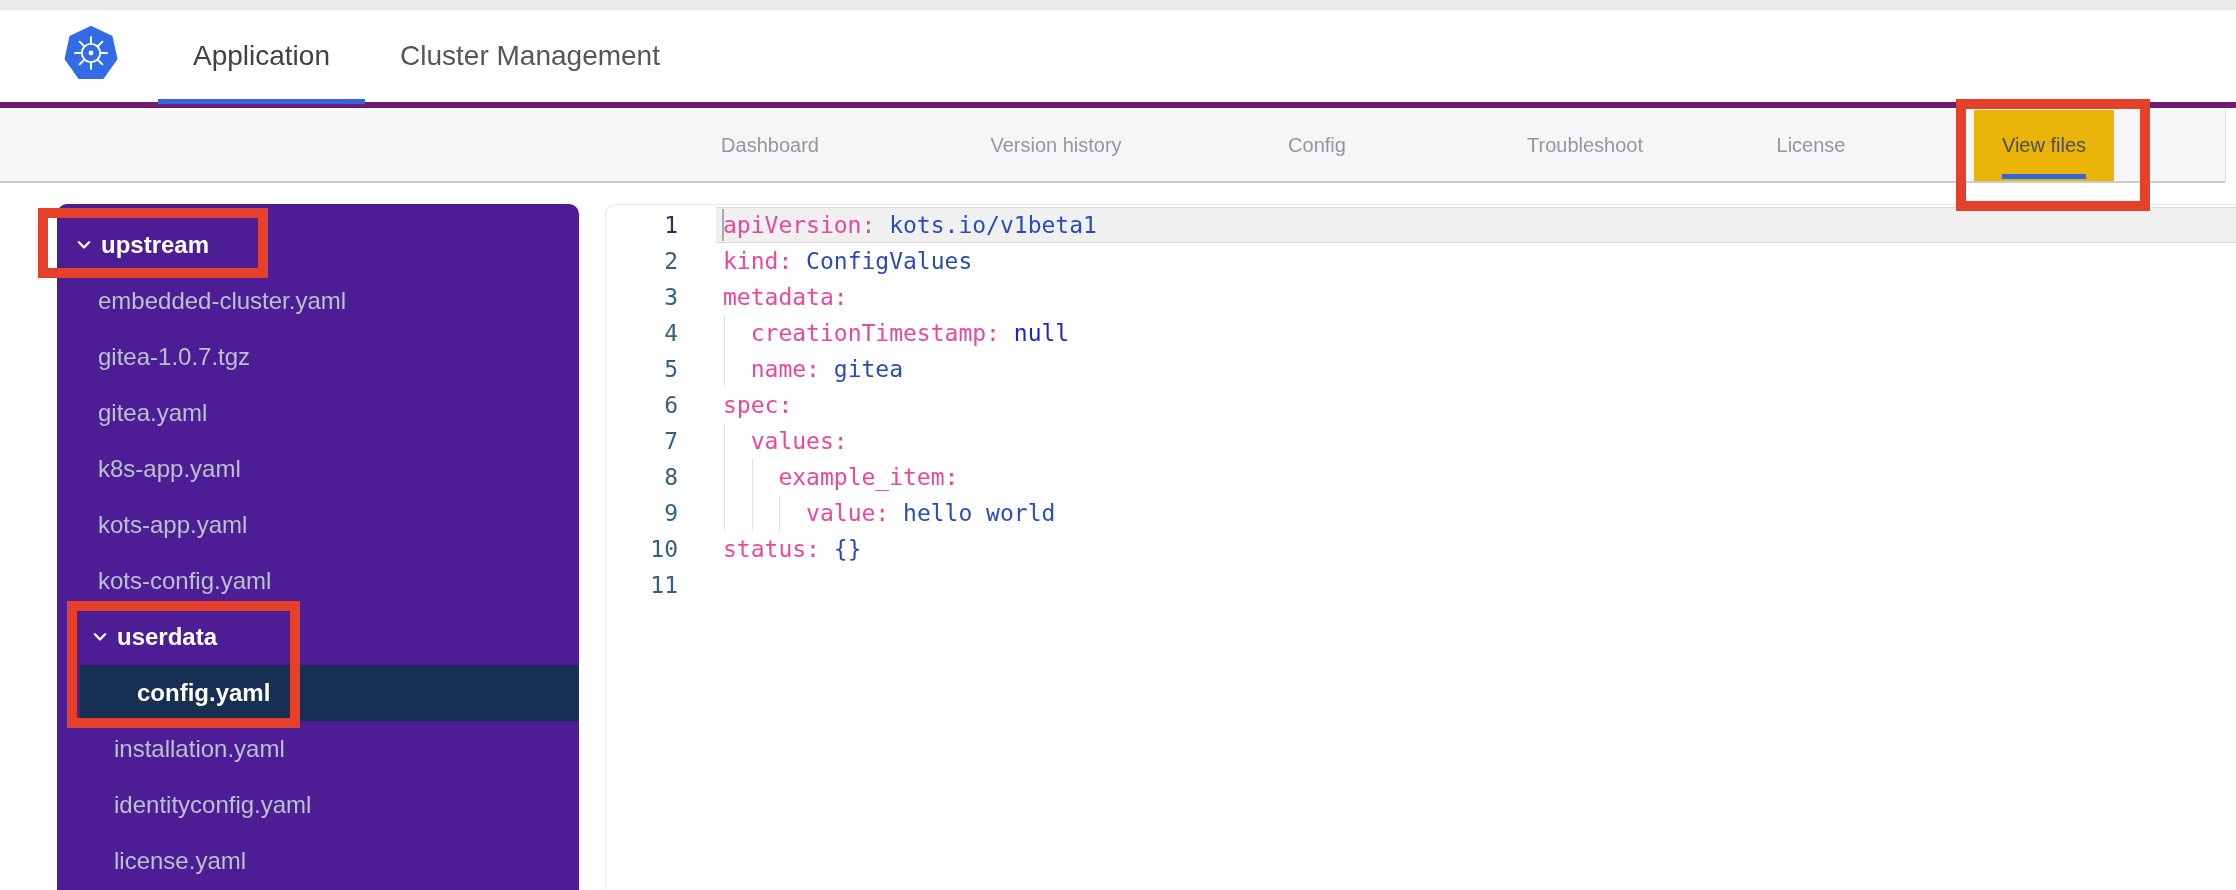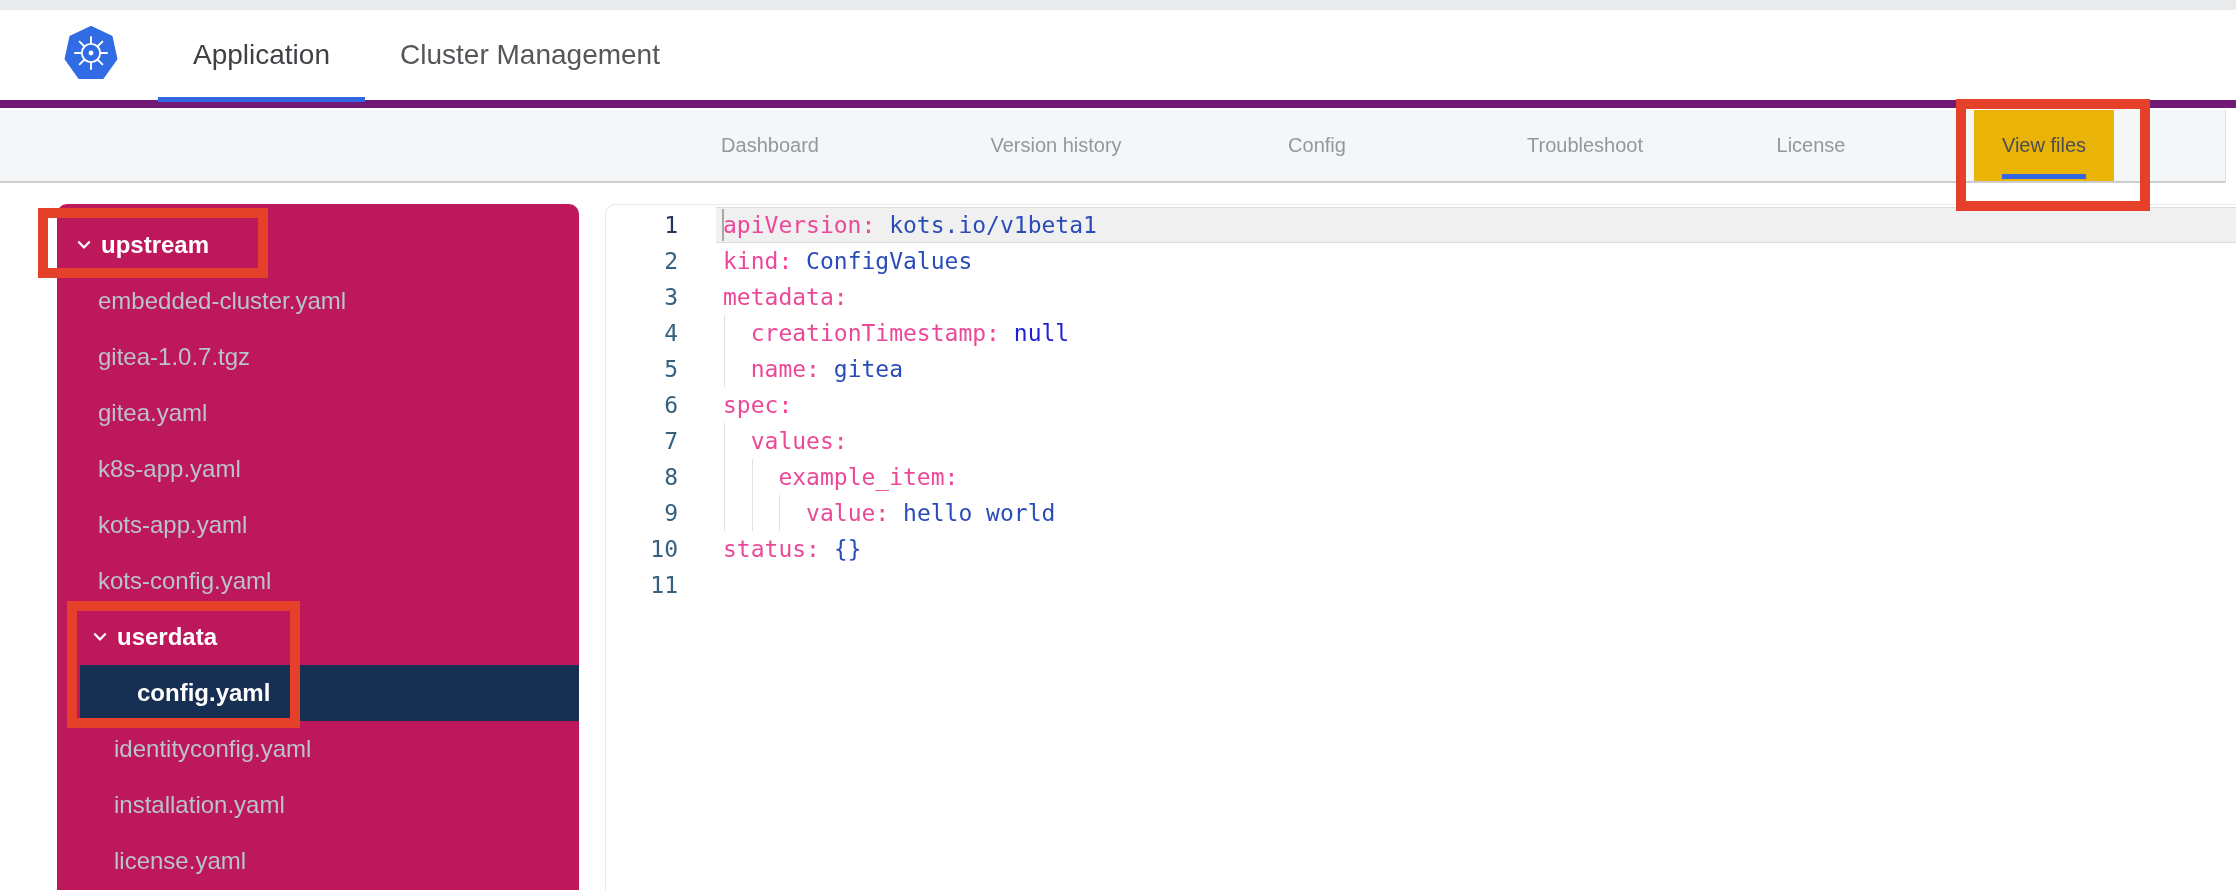--- a/index.html
+++ b/index.html
@@ -5,21 +5,21 @@
   * { margin:0; padding:0; box-sizing:border-box; }
   html,body { width:2236px; height:890px; overflow:hidden; background:#fff;
               font-family:"Liberation Sans", sans-serif; }
   body { position:relative; }
 
   
   .top-strip { position:absolute; top:0; left:0; right:0; height:10px; background:#e9eaec; }
 
   
   .app-header { position:absolute; top:10px; left:0; right:0; height:98px;
-                background:#fff; border-bottom:8px solid #701a75; }
+                background:#fff; border-bottom:6px solid #701a75; }
   .k8s-logo { position:absolute; left:64px; top:16px; width:54px; height:54px; }
   .header-tab { position:absolute; top:0; height:100%; display:flex;
                 align-items:center; justify-content:center;
                 font-size:28px; color:#54565a; cursor:pointer; }
   .header-tab.active { color:#3f4145; }
   .header-tab.active::after { content:""; position:absolute; bottom:-2px; left:0;
                 right:0; height:5px; background:#3367e1; }
 
   
   .subnav { position:absolute; top:110px; left:0; right:0; height:73px;
@@ -28,21 +28,21 @@
                  display:flex; align-items:center; padding:0 28px;
                  font-size:20px; color:#94979b; cursor:pointer; white-space:nowrap; }
   .subnav-item.active { color:#4b4e53; background:#eab308; }
   .subnav-item.active::after { content:""; position:absolute; bottom:2px; left:28px;
                  right:28px; height:5px; background:#3367e1; }
   .scroll-gutter { position:absolute; top:110px; right:0; width:11px; height:73px;
                  background:#fff; border-left:1px solid #dcdde0; }
 
   
   .sidebar { position:absolute; left:57px; top:204px; width:522px; bottom:0;
-             background:#be185d; border-radius:10px 10px 0 0; padding-top:13px;
+             background:#4c1d95; border-radius:10px 10px 0 0; padding-top:13px;
              overflow:hidden; }
   .tree-row { height:56px; display:flex; align-items:center; position:relative;
               font-size:24px; color:#b9c2cd; cursor:pointer; white-space:nowrap; }
   .tree-row.folder { color:#fff; font-weight:700; }
   .tree-row.selected { background:#172f52; color:#fff; font-weight:700;margin-left:23px; }
   .chevron { width:18px; height:18px; margin-right:8px; flex:none; display:flex;
              align-items:center; }
   .pad-folder0 { padding-left:18px; }
   .pad-folder1 { padding-left:34px; }
   .pad-file1   { padding-left:41px; }
@@ -159,24 +159,24 @@
         <svg viewBox="0 0 16 16" width="18" height="18">
           <path d="M3.5 5.5 L8 10.2 L12.5 5.5" fill="none" stroke="#ffffff" stroke-width="2" stroke-linecap="round" stroke-linejoin="round"></path>
         </svg>
       </span>
       <span class="tree-label">userdata</span>
     </div>
     <div class="tree-row file selected pad-file2">
       <span class="tree-label">config.yaml</span>
     </div>
     <div class="tree-row file pad-file2">
+      <span class="tree-label">installation.yaml</span>
+    </div>
+    <div class="tree-row file pad-file2">
       <span class="tree-label">identityconfig.yaml</span>
-    </div>
-    <div class="tree-row file pad-file2">
-      <span class="tree-label">installation.yaml</span>
     </div>
     <div class="tree-row file pad-file2">
       <span class="tree-label">license.yaml</span>
     </div>
   </aside>
 
 <section class="editor">
   <div id="code-lines">
       <div class="code-row active-line">
         <div class="ln">1</div>

